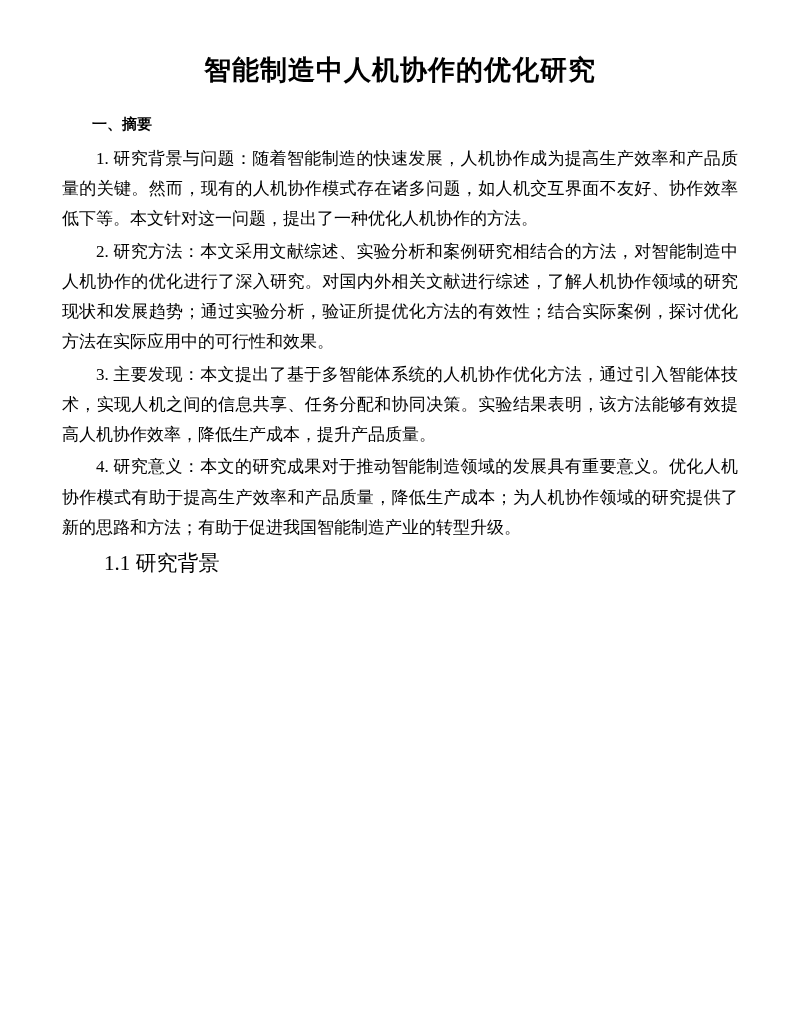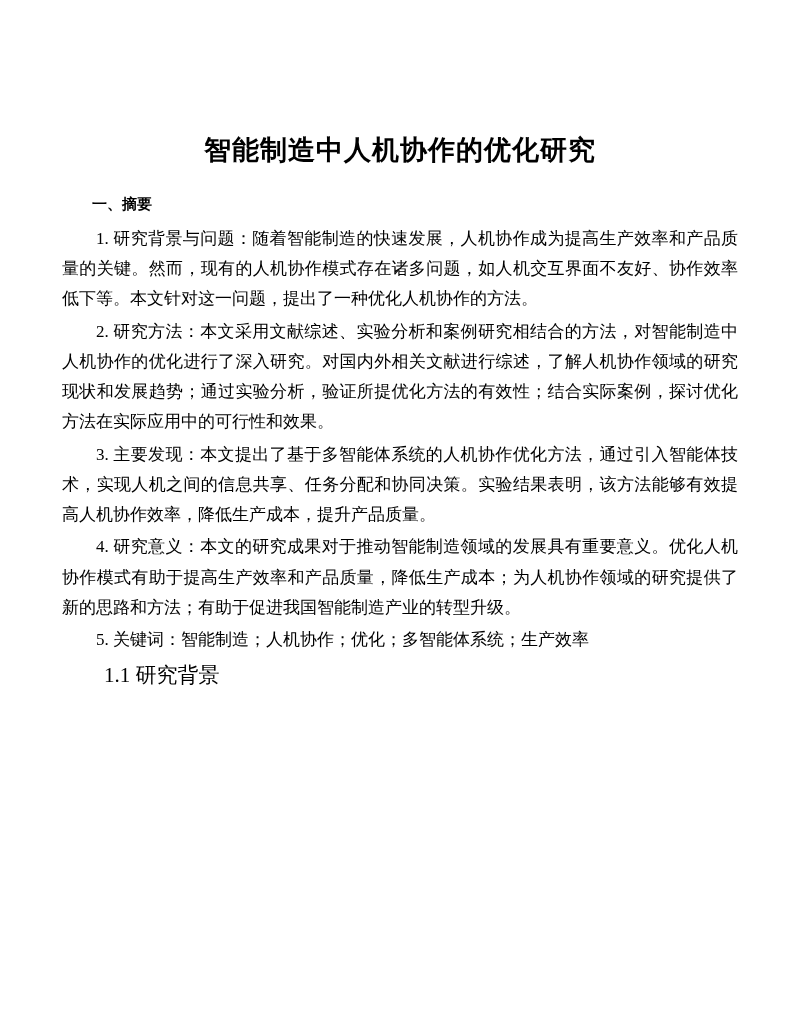--- a/index.html
+++ b/index.html
@@ -12,21 +12,21 @@
     height: 1035px;
     font-family: "Liberation Serif", "DejaVu Serif", serif;
     color: #000000;
     overflow: hidden;
   }
   .page {
     position: relative;
     width: 800px;
     height: 1035px;
     box-sizing: border-box;
-    padding: 114px 62px 40px 62px;
+    padding: 34px 62px 40px 62px;
     background: #fff;
   }
   .doc-title {
     text-align: center;
     font-size: 27px;
     font-weight: bold;
     letter-spacing: 1px;
     margin: 18px 0 22px 0;
     line-height: 1.4;
   }
@@ -64,18 +64,17 @@
   <h2 class="section-heading">一、摘要</h2>
 
   <p class="para">1. 研究背景与问题：随着智能制造的快速发展，人机协作成为提高生产效率和产品质量的关键。然而，现有的人机协作模式存在诸多问题，如人机交互界面不友好、协作效率低下等。本文针对这一问题，提出了一种优化人机协作的方法。</p>
 
   <p class="para">2. 研究方法：本文采用文献综述、实验分析和案例研究相结合的方法，对智能制造中人机协作的优化进行了深入研究。对国内外相关文献进行综述，了解人机协作领域的研究现状和发展趋势；通过实验分析，验证所提优化方法的有效性；结合实际案例，探讨优化方法在实际应用中的可行性和效果。</p>
 
   <p class="para">3. 主要发现：本文提出了基于多智能体系统的人机协作优化方法，通过引入智能体技术，实现人机之间的信息共享、任务分配和协同决策。实验结果表明，该方法能够有效提高人机协作效率，降低生产成本，提升产品质量。</p>
 
   <p class="para">4. 研究意义：本文的研究成果对于推动智能制造领域的发展具有重要意义。优化人机协作模式有助于提高生产效率和产品质量，降低生产成本；为人机协作领域的研究提供了新的思路和方法；有助于促进我国智能制造产业的转型升级。</p>
 
-  <p class="para">5. 关键词：智能制造；人机协作；优化；多智能体系统；生产效率</p>
 
 
   <p class="para-plain">1.1 研究背景</p>
 
 </div>
 
 </body></html>

